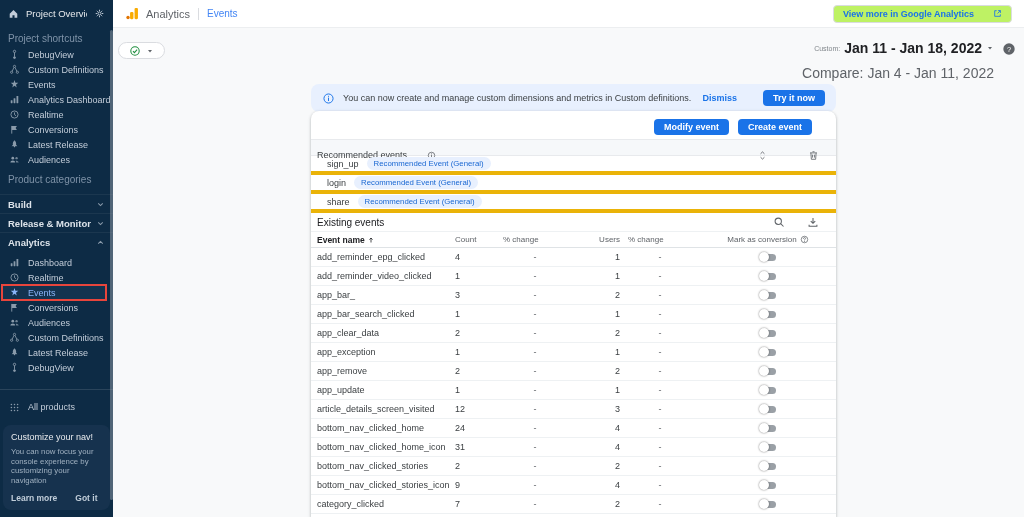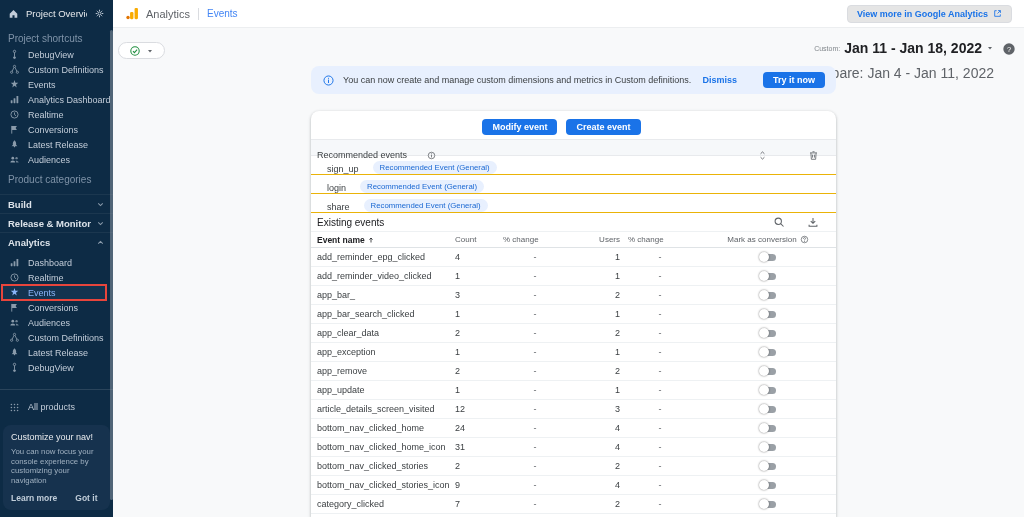--- a/index.html
+++ b/index.html
@@ -37,49 +37,49 @@
   .promo-actions{display:flex;gap:18px}
   .promo-btn{font-size:8.5px;font-weight:700;color:#c0cdd9;cursor:pointer}
 
   
   .topbar{position:absolute;left:113px;top:0;right:0;height:28px;background:#fff;display:flex;align-items:center;padding:0 12px;border-bottom:1px solid #eceef0}
   .logo{width:15px;height:15px;margin-right:6px}
   .product-name{font-size:11px;color:#5f6368}
   .tb-divider{width:1px;height:12px;background:#dadce0;margin:0 8px}
   .page-name{font-size:10px;color:#4285f4}
   .tb-spacer{flex:1}
-  .view-more-btn{display:flex;align-items:center;gap:5px;height:18px;padding:0 9px;border:1px solid #dadce0;border-radius:4px;background:#e5e5e5;font-size:9px;font-weight:700;color:var(--accent);cursor:pointer}
+  .view-more-btn{display:flex;align-items:center;gap:19px;height:18px;padding:0 9px;border:1px solid #dadce0;border-radius:4px;background:#bef264;font-size:9px;font-weight:700;color:var(--accent);cursor:pointer}
   .view-more-btn .icon{color:var(--accent)}
 
   
   .content{position:absolute;left:113px;top:28px;right:0;bottom:0;background:#f8f9fa}
   .filter-chip{position:absolute;left:5px;top:14px;width:47px;height:17px;border:1px solid #dadce0;border-radius:9px;background:#fff;display:flex;align-items:center;justify-content:center;gap:5px;cursor:pointer}
   .date-area{position:absolute;right:8px;top:12px;display:flex;align-items:flex-start;gap:8px}
   .date-lines{text-align:right}
   .date-line1{display:flex;align-items:center;gap:4px;justify-content:flex-end}
   .date-type{font-size:7px;color:#80868b}
   .date-range{font-size:14px;font-weight:700;color:#202124;white-space:nowrap}
   .date-caret{color:#5f6368}
   .date-compare{font-size:14px;color:#5f6368;margin-top:9px;white-space:nowrap}
   .help-btn{margin-top:2px;cursor:pointer}
 
-  .banner{position:absolute;left:198px;top:38px;width:525px;height:28px;background:var(--banner-bg);border-radius:8px;display:flex;align-items:center;padding:0 11px;gap:8px}
+  .banner{position:absolute;left:198px;top:56px;width:525px;height:28px;background:var(--banner-bg);border-radius:8px;display:flex;align-items:center;padding:0 11px;gap:8px}
   .banner .icon{color:var(--accent)}
   .banner-text{flex:1;font-size:9px;color:#3c4043}
   .dismiss-btn{font-size:9px;font-weight:700;color:var(--accent);margin-right:18px;cursor:pointer}
   .btn-primary{height:16px;padding:0 10px;border:none;border-radius:4px;background:var(--accent);color:#fff;font-size:9px;font-weight:700;font-family:inherit;cursor:pointer;white-space:nowrap}
 
   .card{position:absolute;left:198px;top:83px;width:525px;height:406px;background:#fff;border-radius:8px 8px 0 0;box-shadow:0 1px 2px rgba(60,64,67,.25),0 1px 3px 1px rgba(60,64,67,.12);overflow:hidden}
-  .actions-row{display:flex;justify-content:center;align-items:center;gap:9px;padding:8px 24px 4px 0}
+  .actions-row{display:flex;justify-content:flex-end;align-items:center;gap:9px;padding:8px 24px 4px 0}
   .rec-header{height:17px;display:flex;align-items:center;background:#f6f8fa;border-top:1px solid #e8eaed;border-bottom:1px solid #e8eaed;padding:15px 17px 0 6px;gap:20px}
   .rec-title{font-size:9px;color:#3c4043}
   .rec-header .spacer{flex:1}
   .rec-header .icon{color:#5f6368;cursor:pointer}
   .rec-header .unfold{margin-right:20px}
-  .rec-row{height:19px;display:flex;align-items:flex-end;padding-left:16px;gap:14px;border-bottom:1px solid #eab308}
+  .rec-row{height:19px;display:flex;align-items:center;padding-left:16px;gap:8px;border-bottom:4px solid #eab308}
   .rec-name{font-size:9px;color:#3c4043}
   .rec-chip{background:var(--chip-bg);color:#1967d2;font-size:7.8px;padding:2px 7px;border-radius:8px;white-space:nowrap}
   .existing-title-row{height:19px;display:flex;align-items:center;padding:0 17px 0 6px;border-bottom:1px solid #eef1f3;gap:22px}
   .existing-title{flex:1;font-size:10px;color:#202124}
   .existing-title-row .icon{color:#5f6368;cursor:pointer}
   .thead{height:16px;display:flex;align-items:center;border-bottom:1px solid #dfe3e6;font-size:8px;color:#5f6368}
   .col-name{flex:1;padding-left:6px;display:flex;align-items:center;gap:2px;min-width:0}
   .thead .col-name{font-weight:700;color:#202124;font-size:8.5px}
   .col-count{width:40px;}
   .col-change{width:80px;padding-left:8px}

